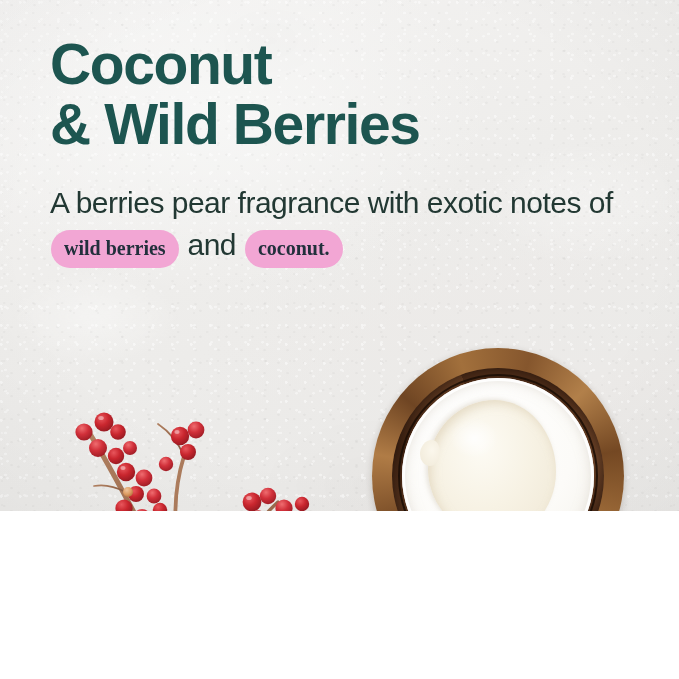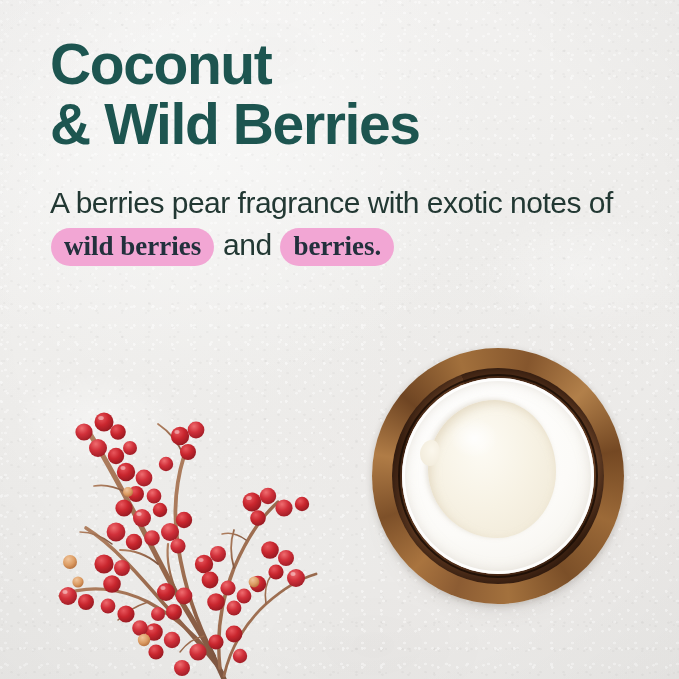--- a/index.html
+++ b/index.html
@@ -10,21 +10,21 @@
   }
   body {
     font-family: "Liberation Sans", sans-serif;
     -webkit-font-smoothing: antialiased;
   }
 
   
   #product-banner {
     position: relative;
     width: 679px;
-    height: 679px;
+    height: 511px;
     overflow: hidden;
     background: #eab308;
   }
 
   
   .bg-base {
     position: absolute;
     inset: 0;
     background:
       radial-gradient(ellipse 60% 50% at 30% 22%, #f7f7f6 0%, rgba(247,247,246,0) 70%),
@@ -91,21 +91,21 @@
   }
   .hl {
     display: inline-block;
     background: #f2a6d4;
     color: #22303c;
     border-radius: 999px;
     padding: 1px 13px 3px 13px;
     margin: 0 1px;
     font-family: "Liberation Serif", serif;
     font-weight: bold;
-    font-size: 27px;
+    font-size: 20px;
     letter-spacing: 0px;
     line-height: 34px;
     vertical-align: baseline;
   }
 
   
   .berry-branch {
     position: absolute;
     left: 8px;
     top: 296px;
@@ -241,21 +241,21 @@
   <div class="bg-base"></div>
   <div class="bg-blotch"></div>
   <div class="bg-grain"></div>
   <div class="bg-vignette"></div>
 
   <div class="copy-block">
 
     <h1 class="headline">Coconut
 &amp; Wild Berries</h1>
 
-    <p class="subcopy"><span>A berries pear fragrance with exotic notes of </span><span class="hl">wild berries</span><span> and </span><span class="hl">berries.</span></p>
+    <p class="subcopy"><span>A berries pear fragrance with exotic notes of </span><span class="hl">wild berries</span><span> and </span><span class="hl">coconut.</span></p>
   </div>
 
   <div class="berry-branch">
     <svg viewBox="0 0 340 392" xmlns="http://www.w3.org/2000/svg" aria-hidden="true">
       <defs>
         <linearGradient id="stemG" x1="0" y1="0" x2="1" y2="1">
           <stop offset="0%" stop-color="#b08060"></stop>
           <stop offset="55%" stop-color="#95664a"></stop>
           <stop offset="100%" stop-color="#7d5540"></stop>
         </linearGradient>

